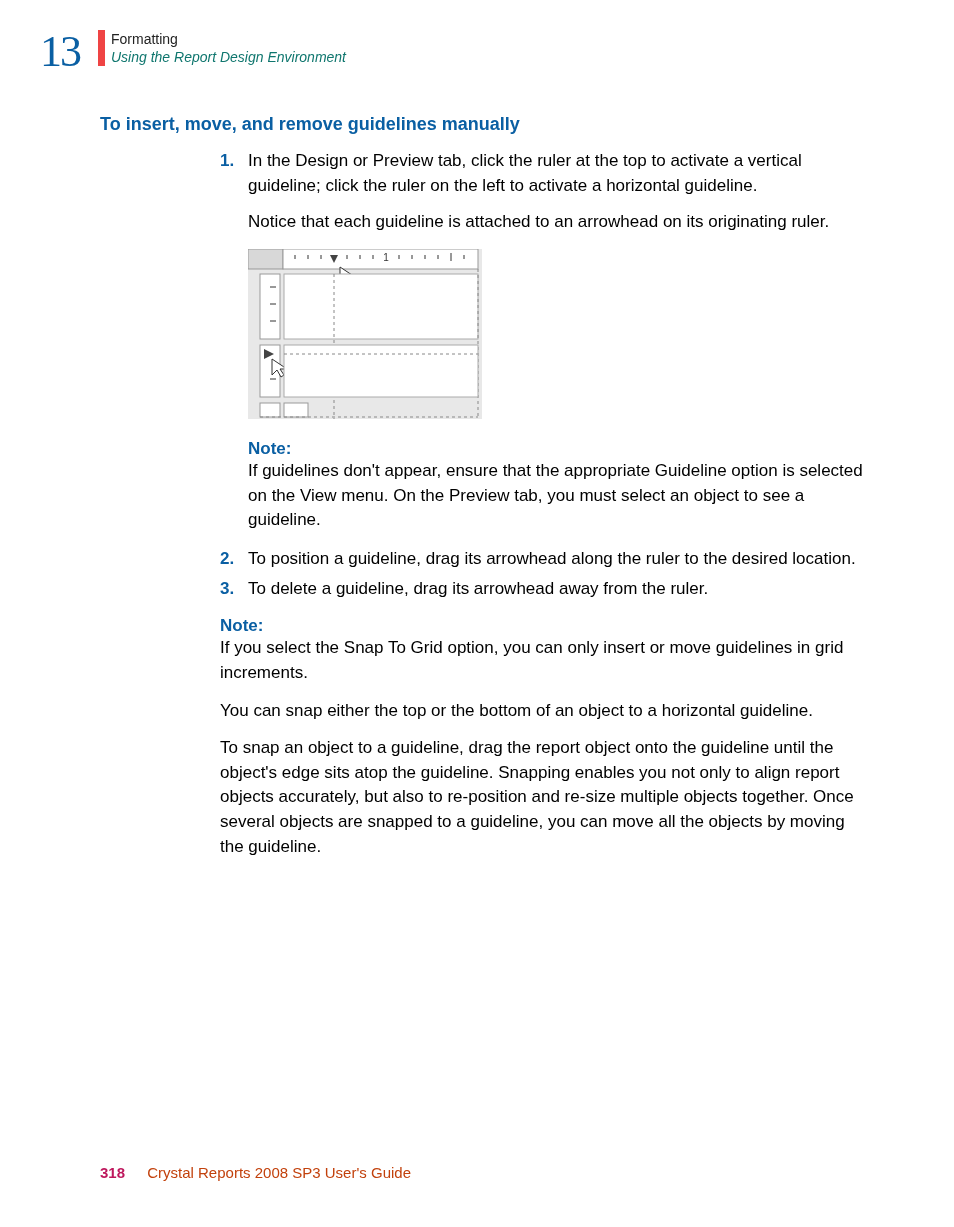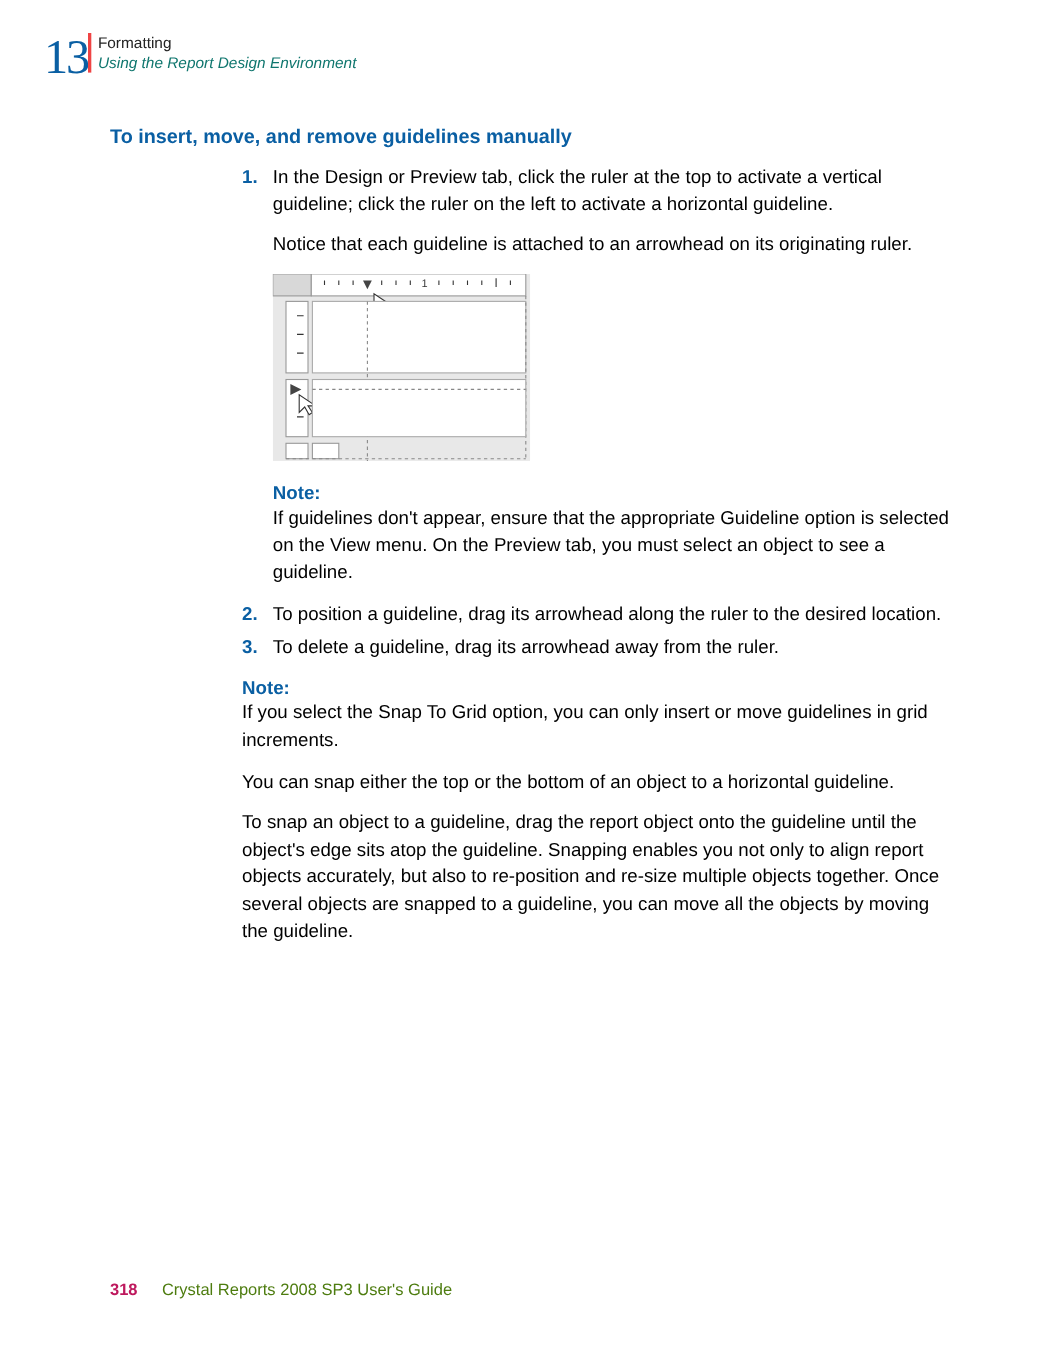--- a/index.html
+++ b/index.html
@@ -21,23 +21,23 @@
   }
   .chapter-num {
     font-size: 44px;
     color: #0a5fa3;
     font-weight: normal;
     letter-spacing: -2px;
     font-family: "Times New Roman", serif;
     line-height: 1;
   }
   .header-titles {
-    border-left: 3px solid #ef4444;
+    border-left: 7px solid #ef4444;
     padding-left: 6px;
-    margin-left: 0;
+    margin-left: 18px;
     line-height: 1.3;
   }
   .header-chapter {
     font-size: 14px;
     color: #222;
   }
   .header-section {
     font-size: 14px;
     font-style: italic;
     color: #0f766e;
@@ -115,21 +115,21 @@
     position: absolute;
     bottom: 46px;
     left: 100px;
     font-size: 15px;
   }
   .footer-page {
     color: #be185d;
     margin-right: 18px;
     font-weight: bold;
   }
-  .footer-title { color: #4d7c0f; }
+  .footer-title { color: #c2410c; }
 
   
   .figure {
     margin: 14px 0 20px 28px;
     width: 234px;
   }
   .ruler-svg { display: block; }
 </style>
 </head>
 <body>

